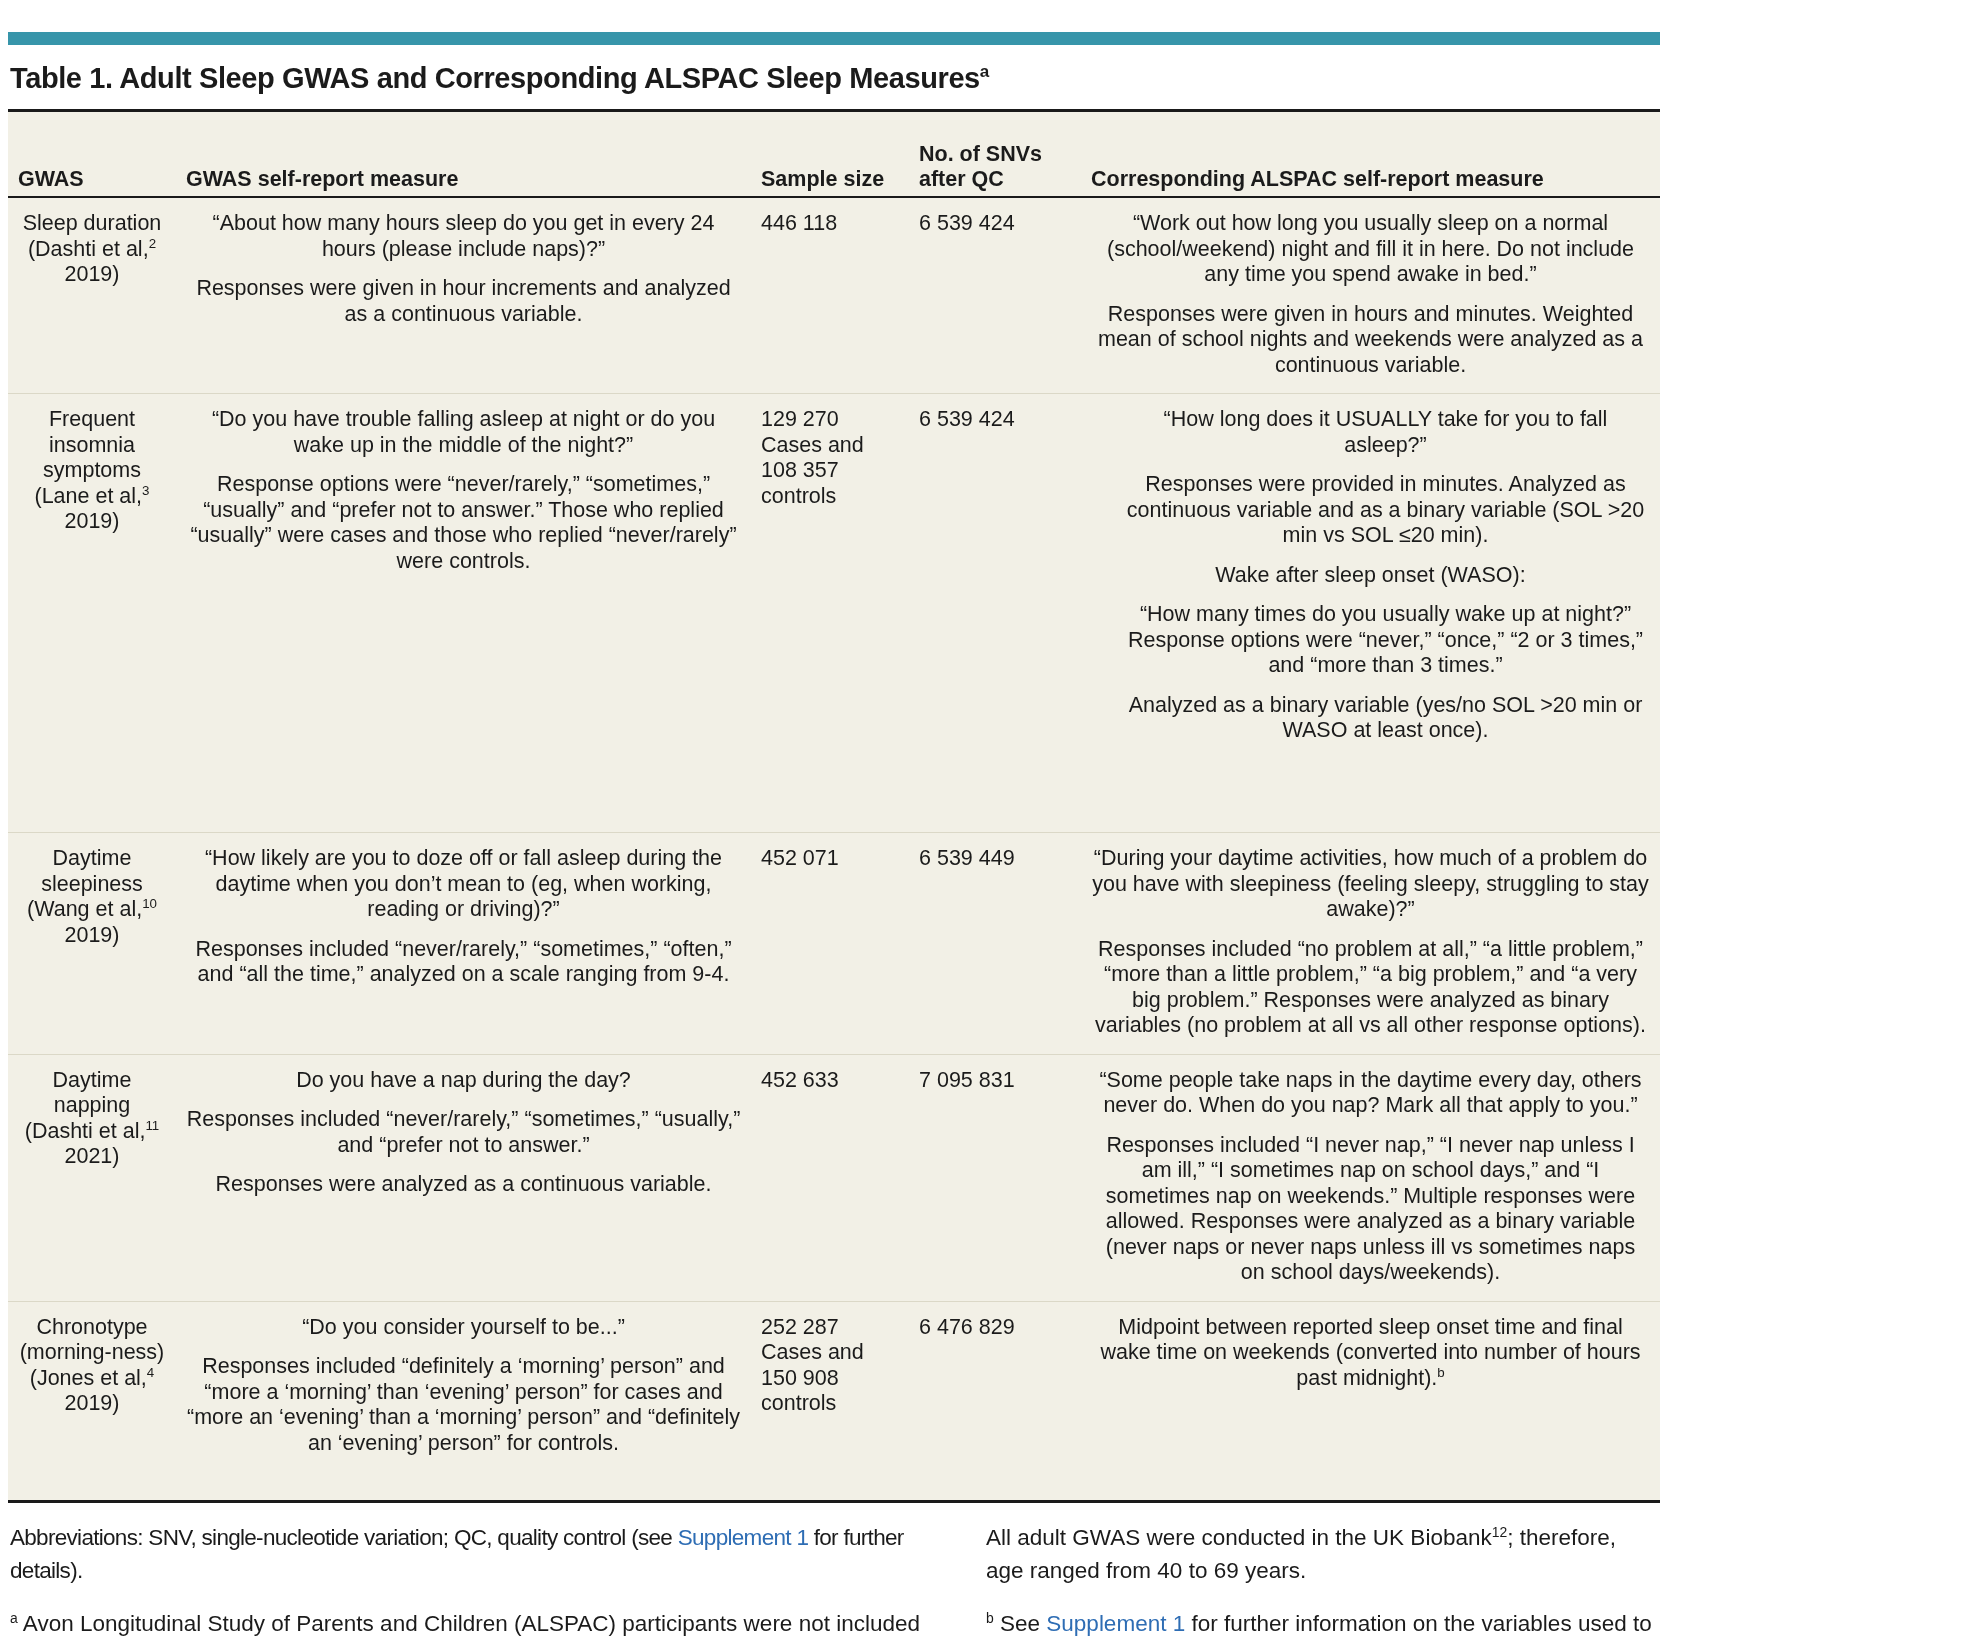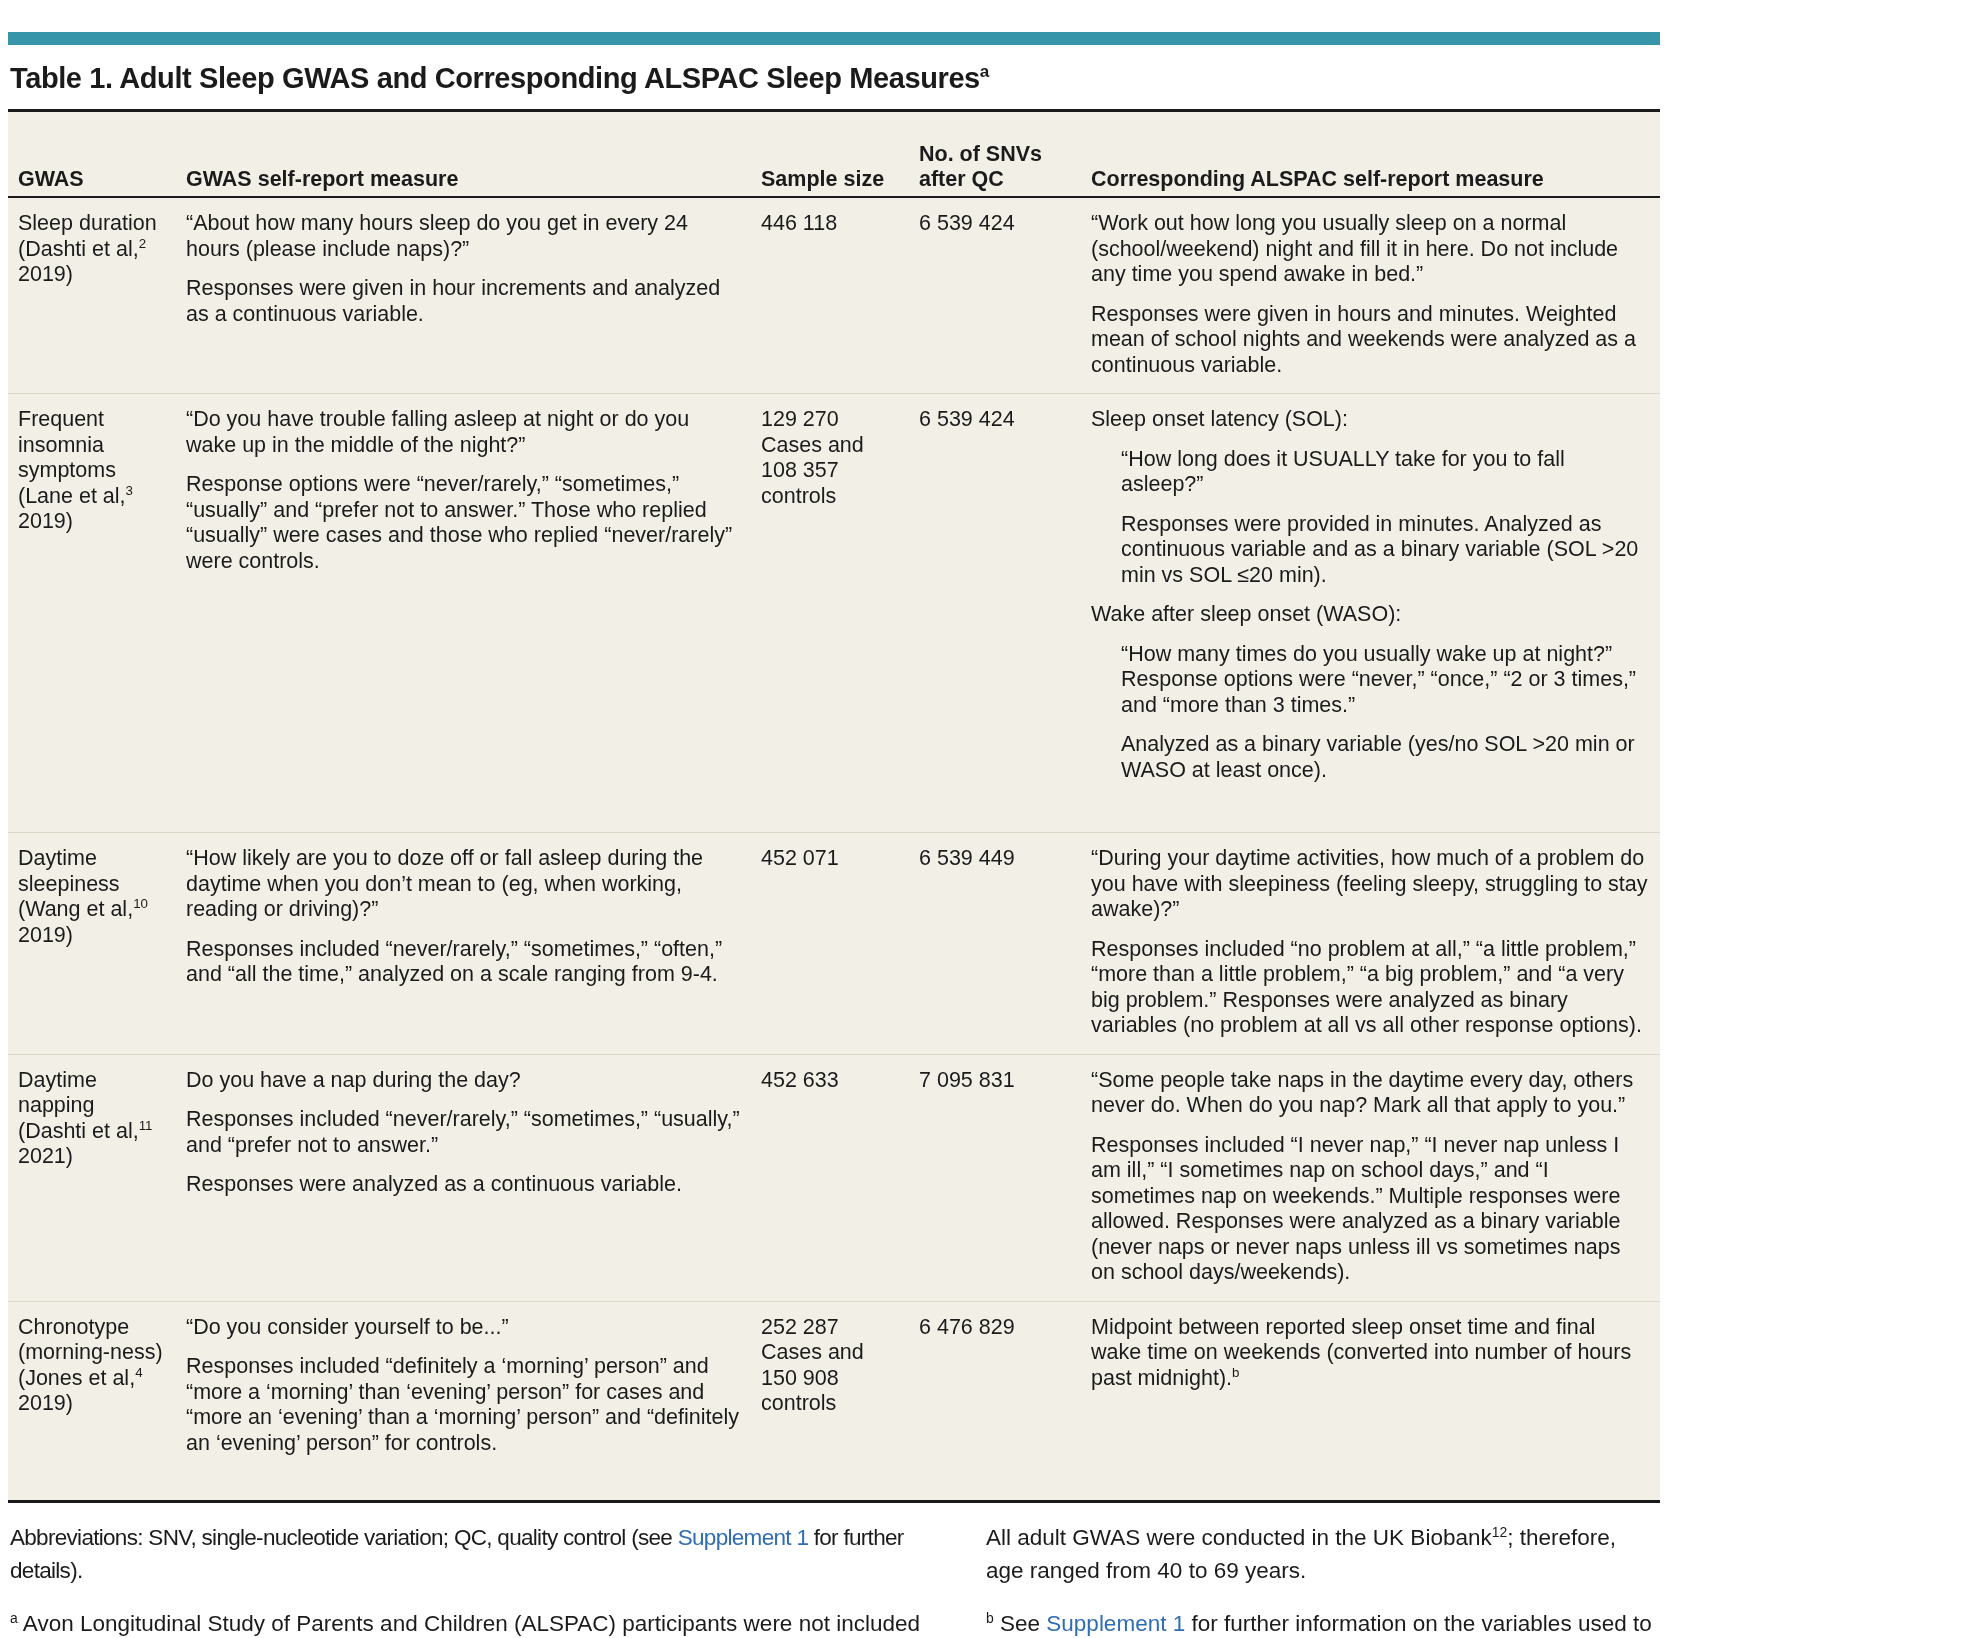--- a/index.html
+++ b/index.html
@@ -19,21 +19,21 @@
     border-top:3px solid #1a1a1a;
     border-bottom:3px solid #1a1a1a;
     flex:0 0 auto;
   }
   .thead,.tr{display:grid;grid-template-columns:168px 575px 158px 172px 1fr;}
   .thead{border-bottom:2px solid #1a1a1a;align-items:end;min-height:84px;}
   .th{font-weight:bold;font-size:21.5px;line-height:25px;padding:10px 10px 4px 10px;}
   .tr{border-bottom:1px solid #dbd8c7;}
   .tr:last-child{border-bottom:none;}
   .td{padding:13px 10px 15px 10px;font-size:21.5px;line-height:25.5px;}
-  .td p{margin:0 0 14px 0;}
+  .td p{margin:0 0 14px 0;text-align:center;}
   .td p:last-child{margin-bottom:0;}
   .c5 p.ind{padding-left:30px;}
   sup{font-size:0.62em;line-height:0;}
   .r1{min-height:170px}.r2{min-height:438px}.r3{min-height:218px}.r4{min-height:244px}.r5{min-height:198px}
   .fnotes{
     display:flex;gap:44px;padding:18px 4px 0 2px;
     font-size:22.5px;line-height:33px;flex:0 0 auto;
   }
   .fn-col-left{width:932px;flex:0 0 auto;}
   .fn-col-right{flex:1;}
@@ -81,21 +81,20 @@
       <div class="td c1">
         <p><span>Frequent insomnia symptoms (Lane et al,</span><sup>3</sup> <span>2019)</span></p>
       </div>
       <div class="td c2">
         <p>“Do you have trouble falling asleep at night or do you wake up in the middle of the night?”</p>
         <p>Response options were “never/rarely,” “sometimes,” “usually” and “prefer not to answer.” Those who replied “usually” were cases and those who replied “never/rarely” were controls.</p>
       </div>
       <div class="td c3">129 270 Cases and 108 357 controls</div>
       <div class="td c4">6 539 424</div>
       <div class="td c5">
-        <p>Sleep onset latency (SOL):</p>
         <p class="ind">“How long does it USUALLY take for you to fall asleep?”</p>
         <p class="ind">Responses were provided in minutes. Analyzed as continuous variable and as a binary variable (SOL &gt;20 min vs SOL ≤20 min).</p>
         <p>Wake after sleep onset (WASO):</p>
         <p class="ind">“How many times do you usually wake up at night?” Response options were “never,” “once,” “2 or 3 times,” and “more than 3 times.”</p>
         <p class="ind">Analyzed as a binary variable (yes/no SOL &gt;20 min or WASO at least once).</p>
       </div>
     </div>
 
     <div class="tr r3">
       <div class="td c1">

